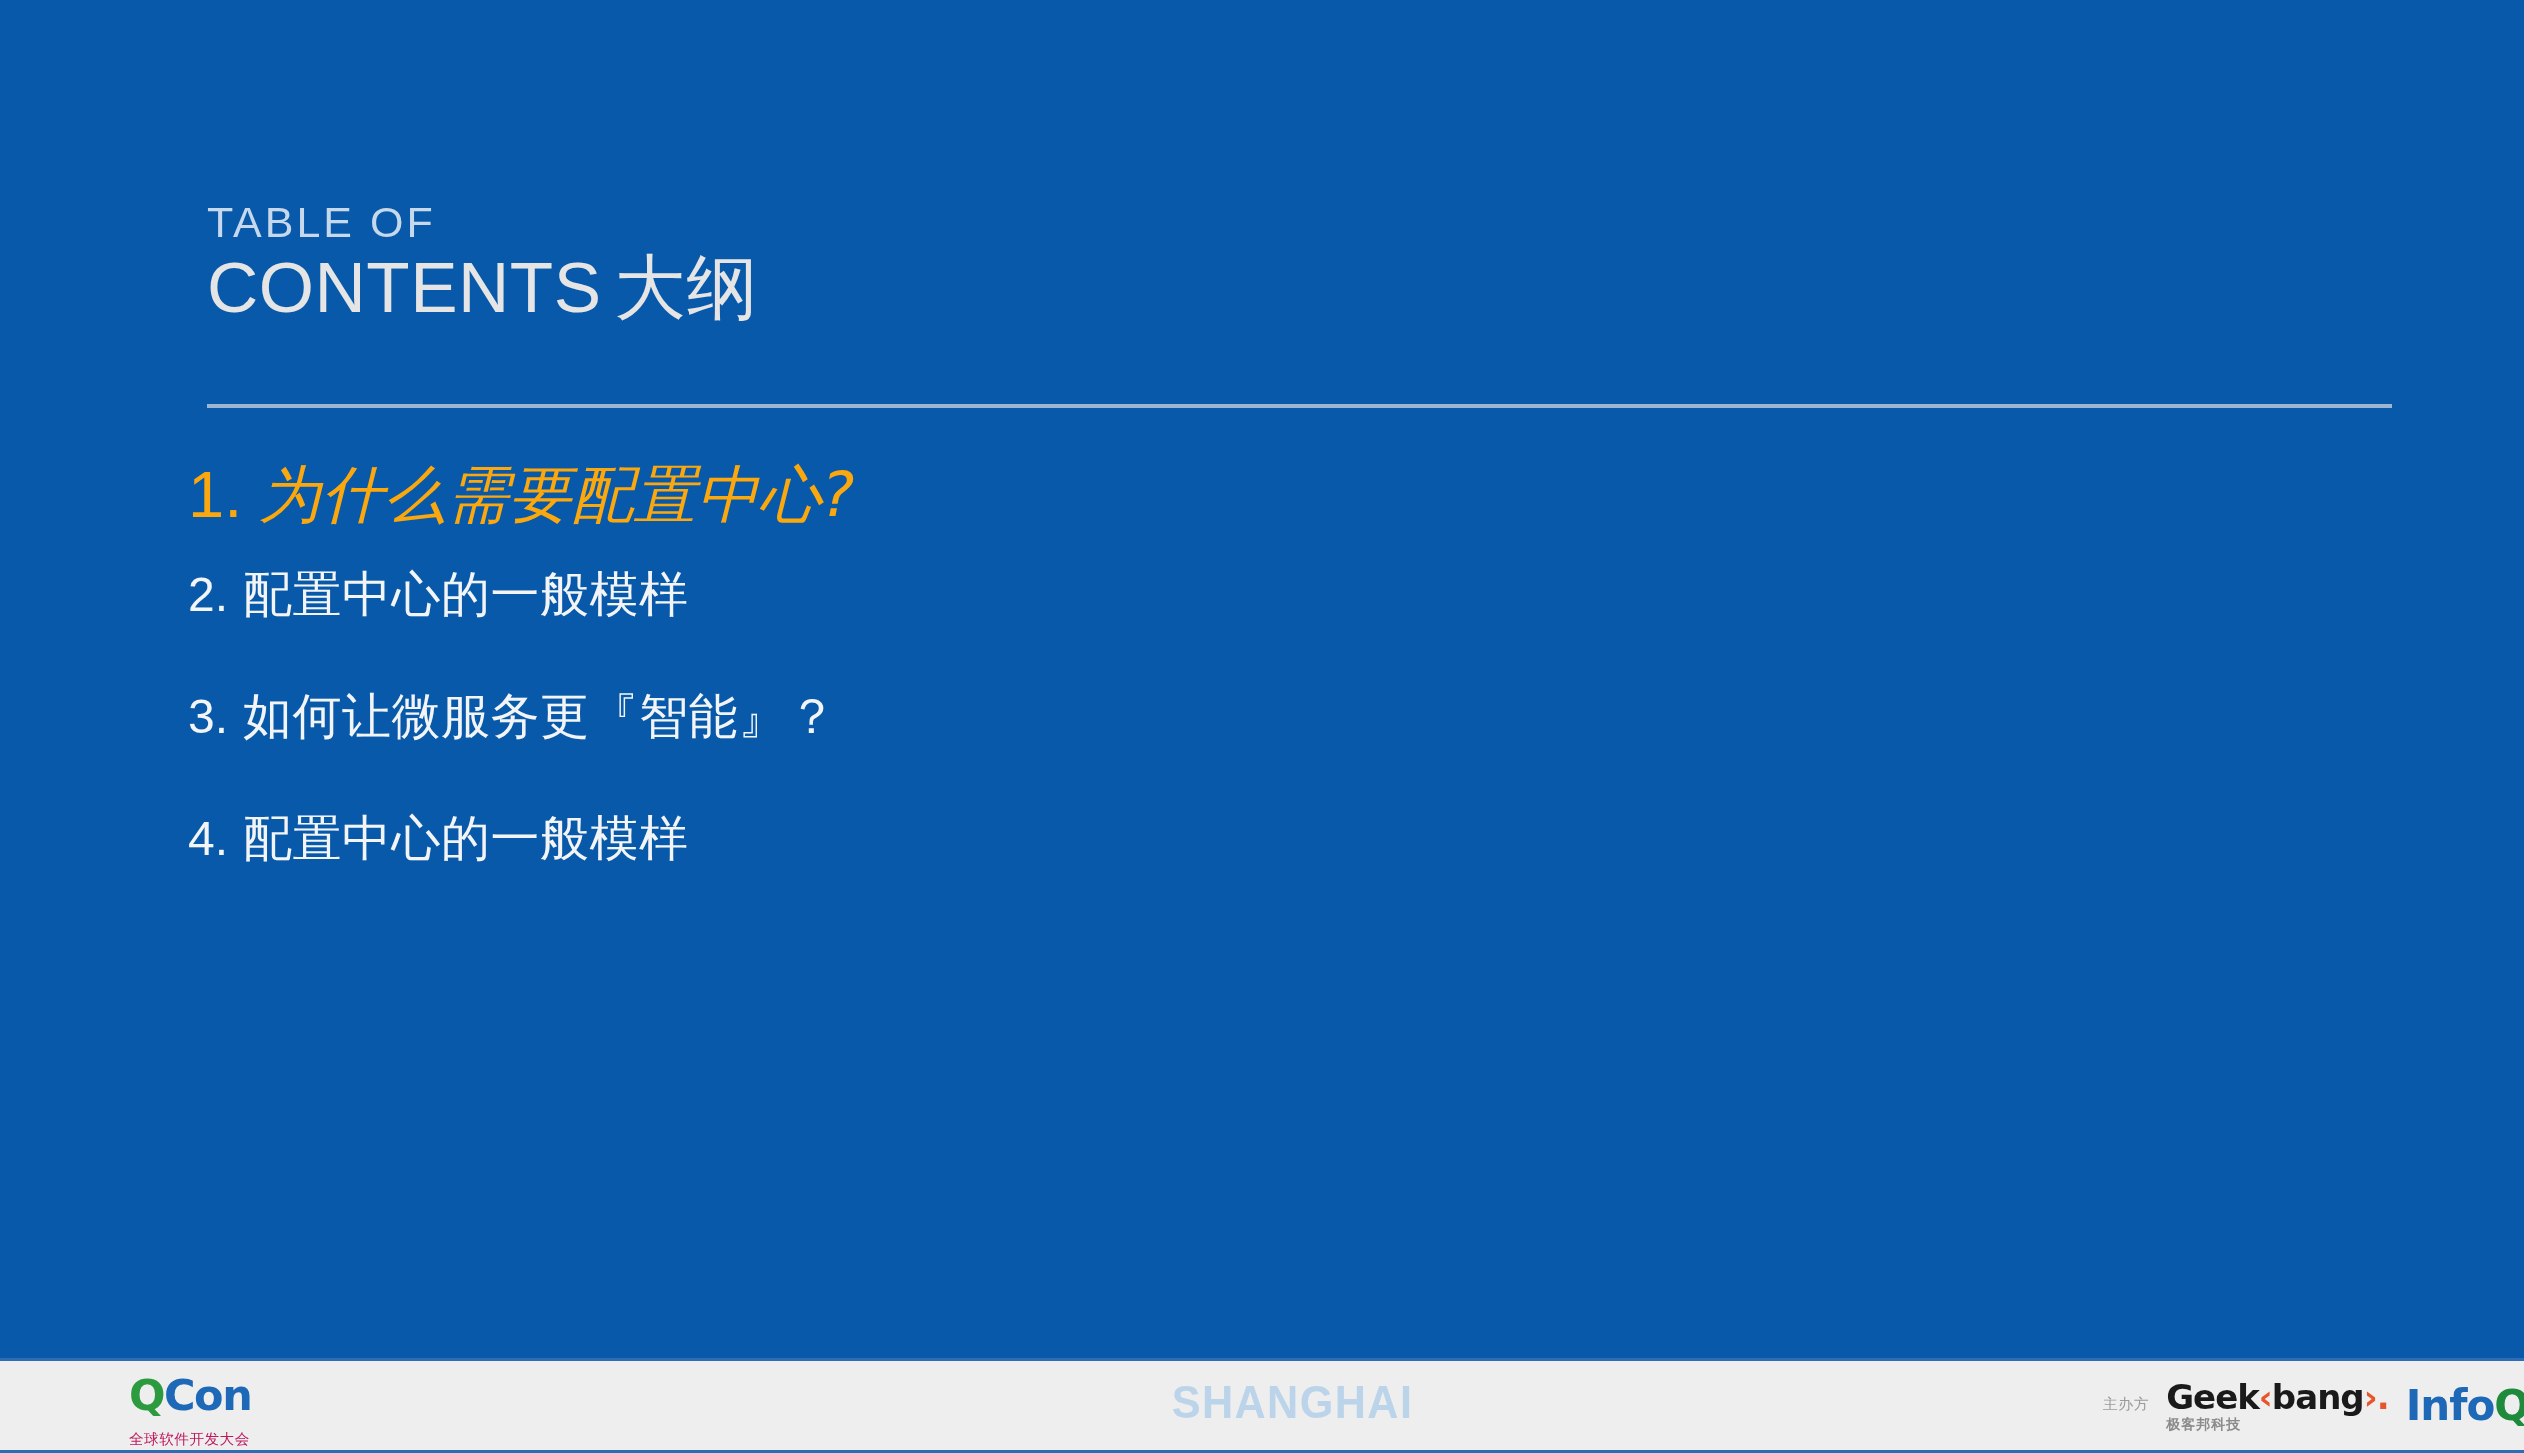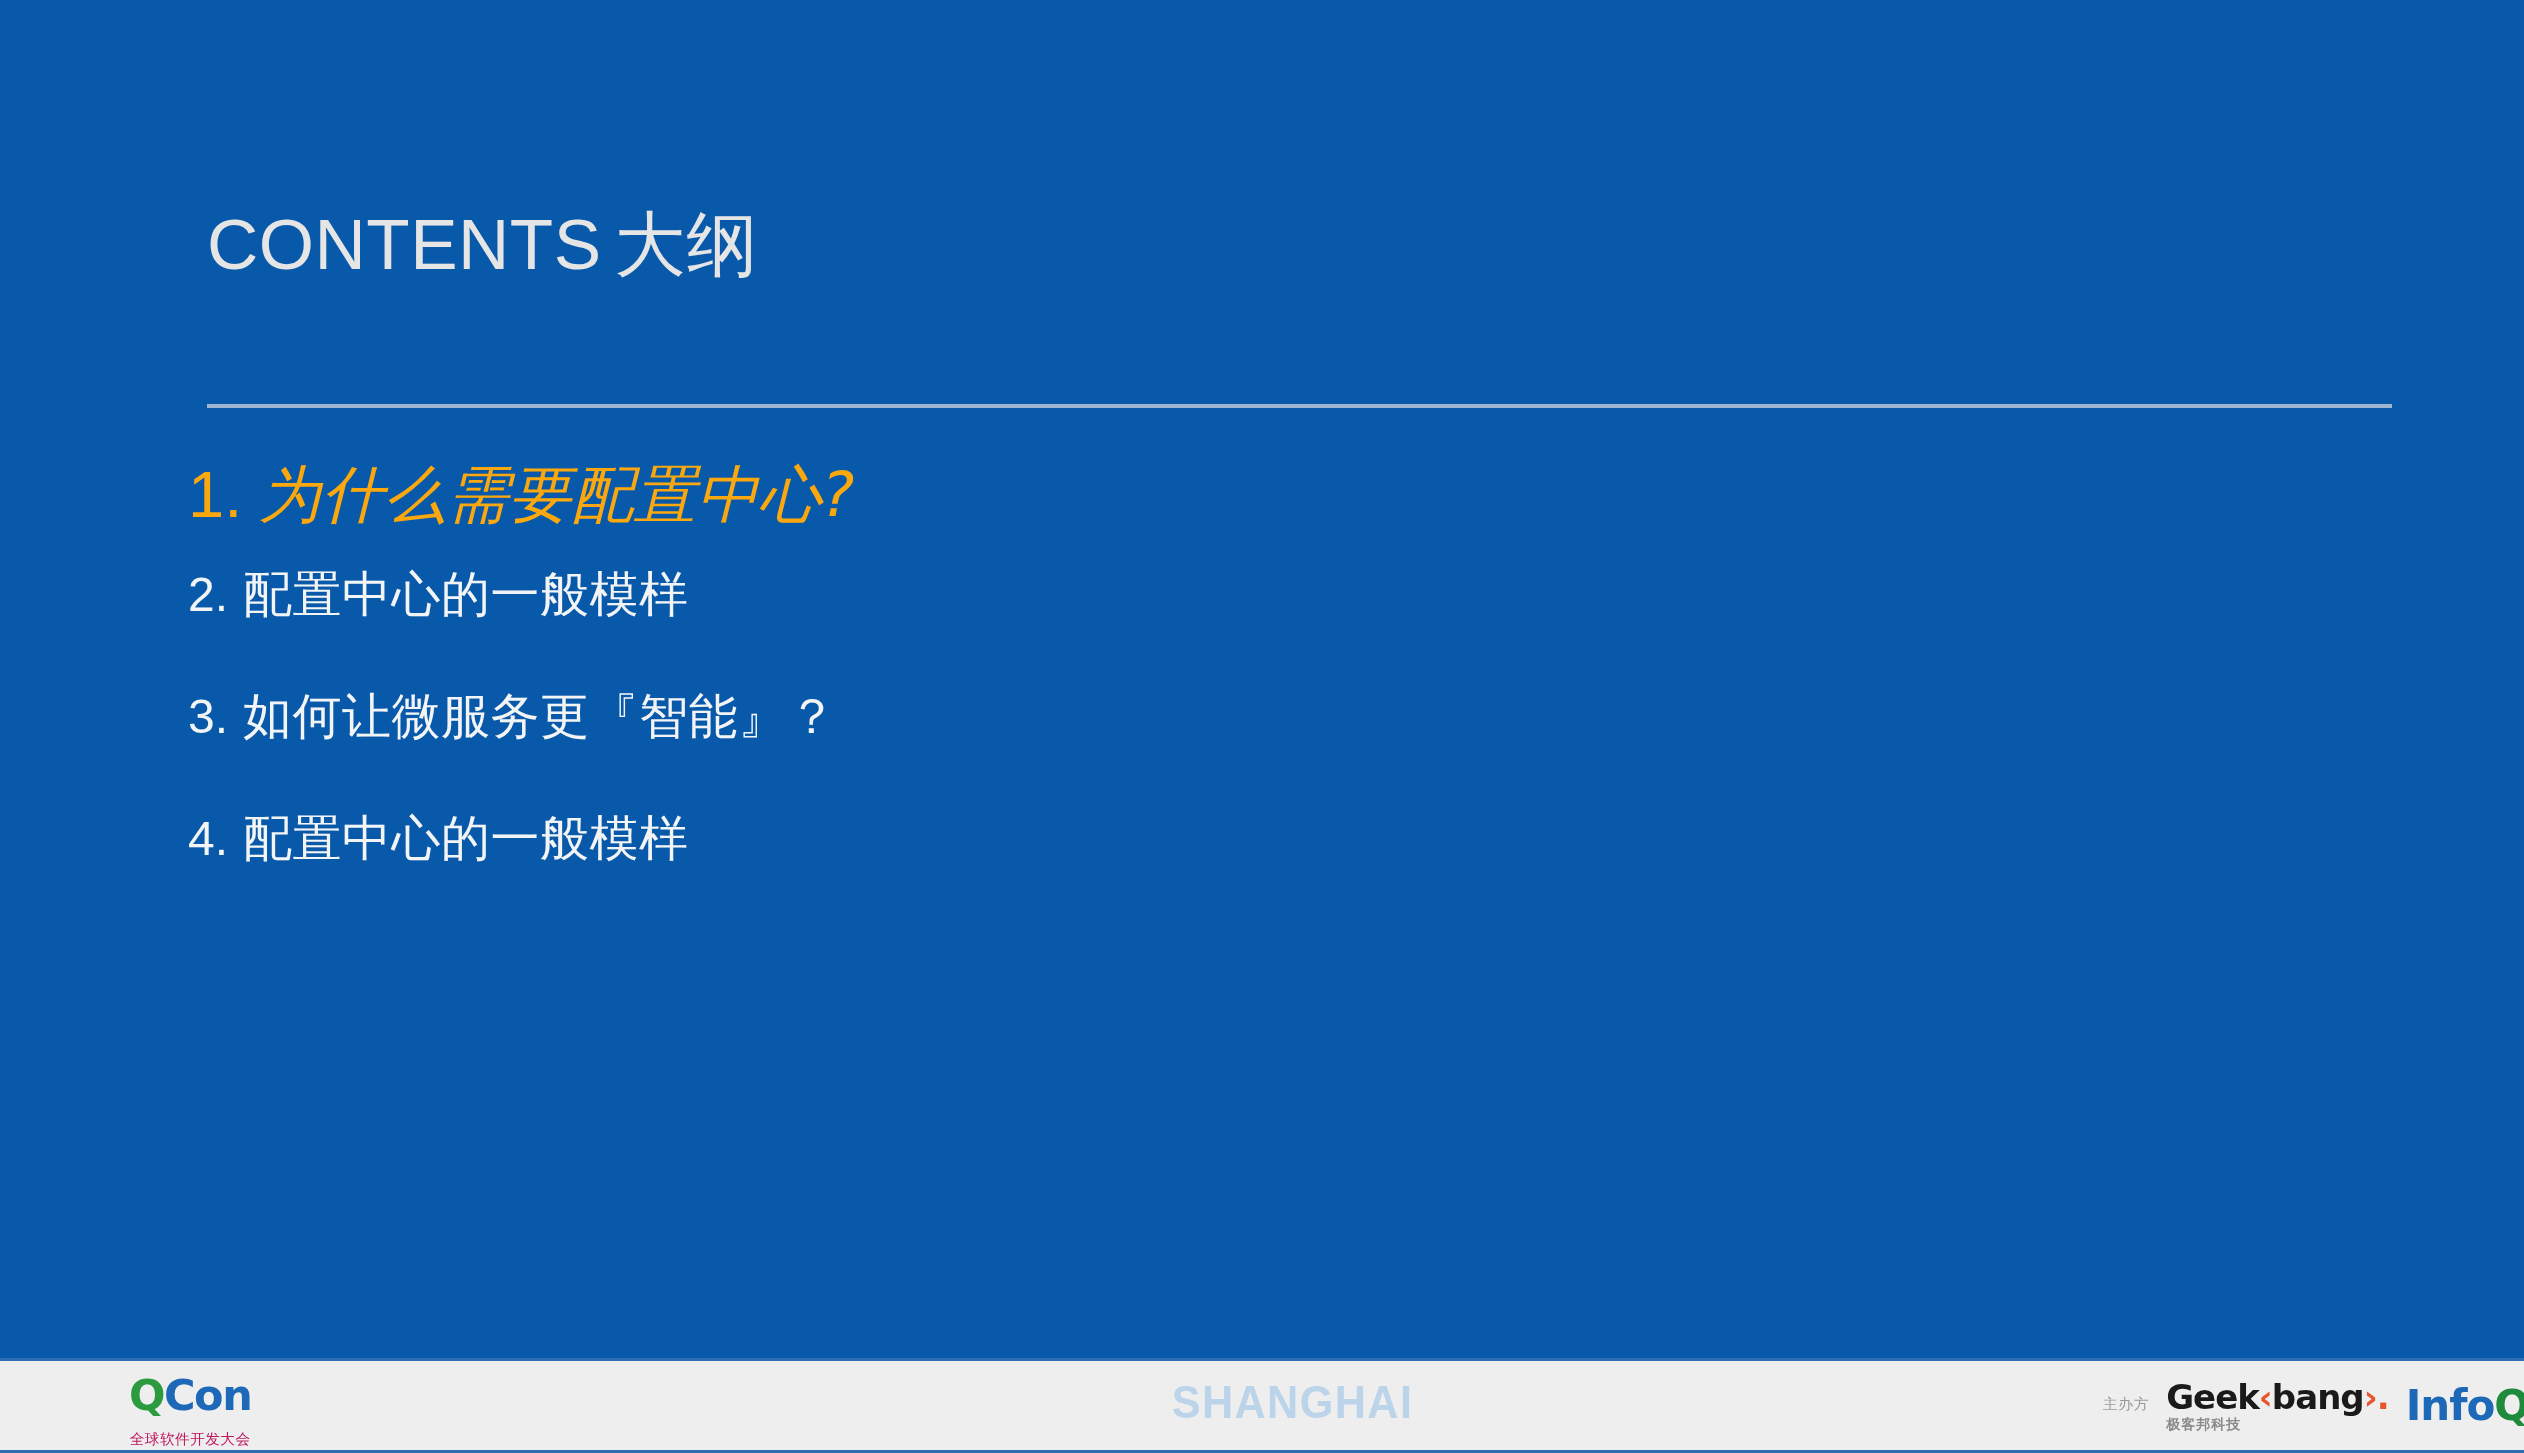--- a/index.html
+++ b/index.html
@@ -110,21 +110,20 @@
     position:relative;
     width:100%; height:100%;
   }
 
   
   #qcon {
     position:absolute;
     left:129px;
     top:13px;
     line-height:1;
-    text-align:center;
   }
   #qcon-word {
     font-size:43px;
     font-weight:bold;
     letter-spacing:-1.5px;
     line-height:1;
     font-family:"DejaVu Sans","Liberation Sans",sans-serif;
   }
   #qcon-word .q { color:#2C9B3F; }
   #qcon-word .con { color:#1D68B7; }
@@ -212,20 +211,21 @@
     transform:rotate(180deg);
     font-family:"DejaVu Sans","Liberation Sans",sans-serif;
   }
 </style>
 </head>
 <body>
 
 <div id="slide">
 
   <div id="header">
+    <div id="eyebrow">TABLE OF</div>
     <div id="title"><span>CONTENTS</span><span class="cjk">大纲</span></div>
   </div>
   <div id="header-rule"></div>
 
   <div id="agenda">
 
     <div class="agenda-item" id="item-1">
       <span class="num">1.</span>
       <span class="txt">为什么需要配置中心?</span>
     </div>

